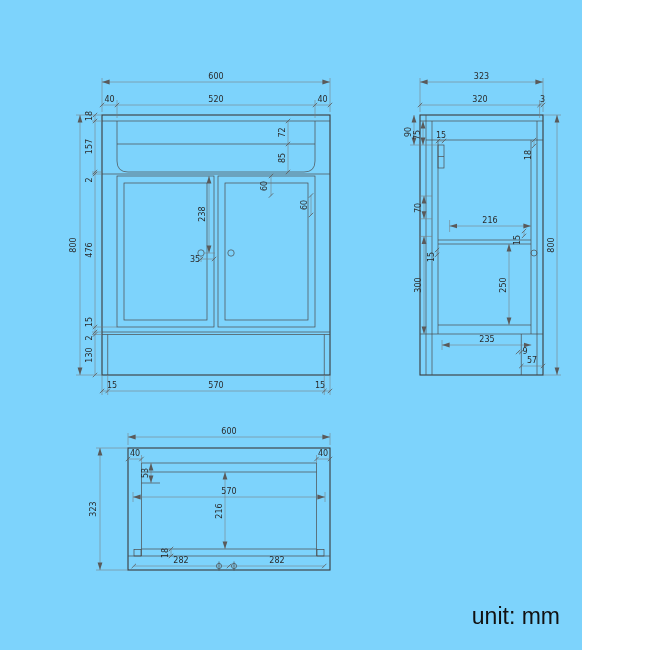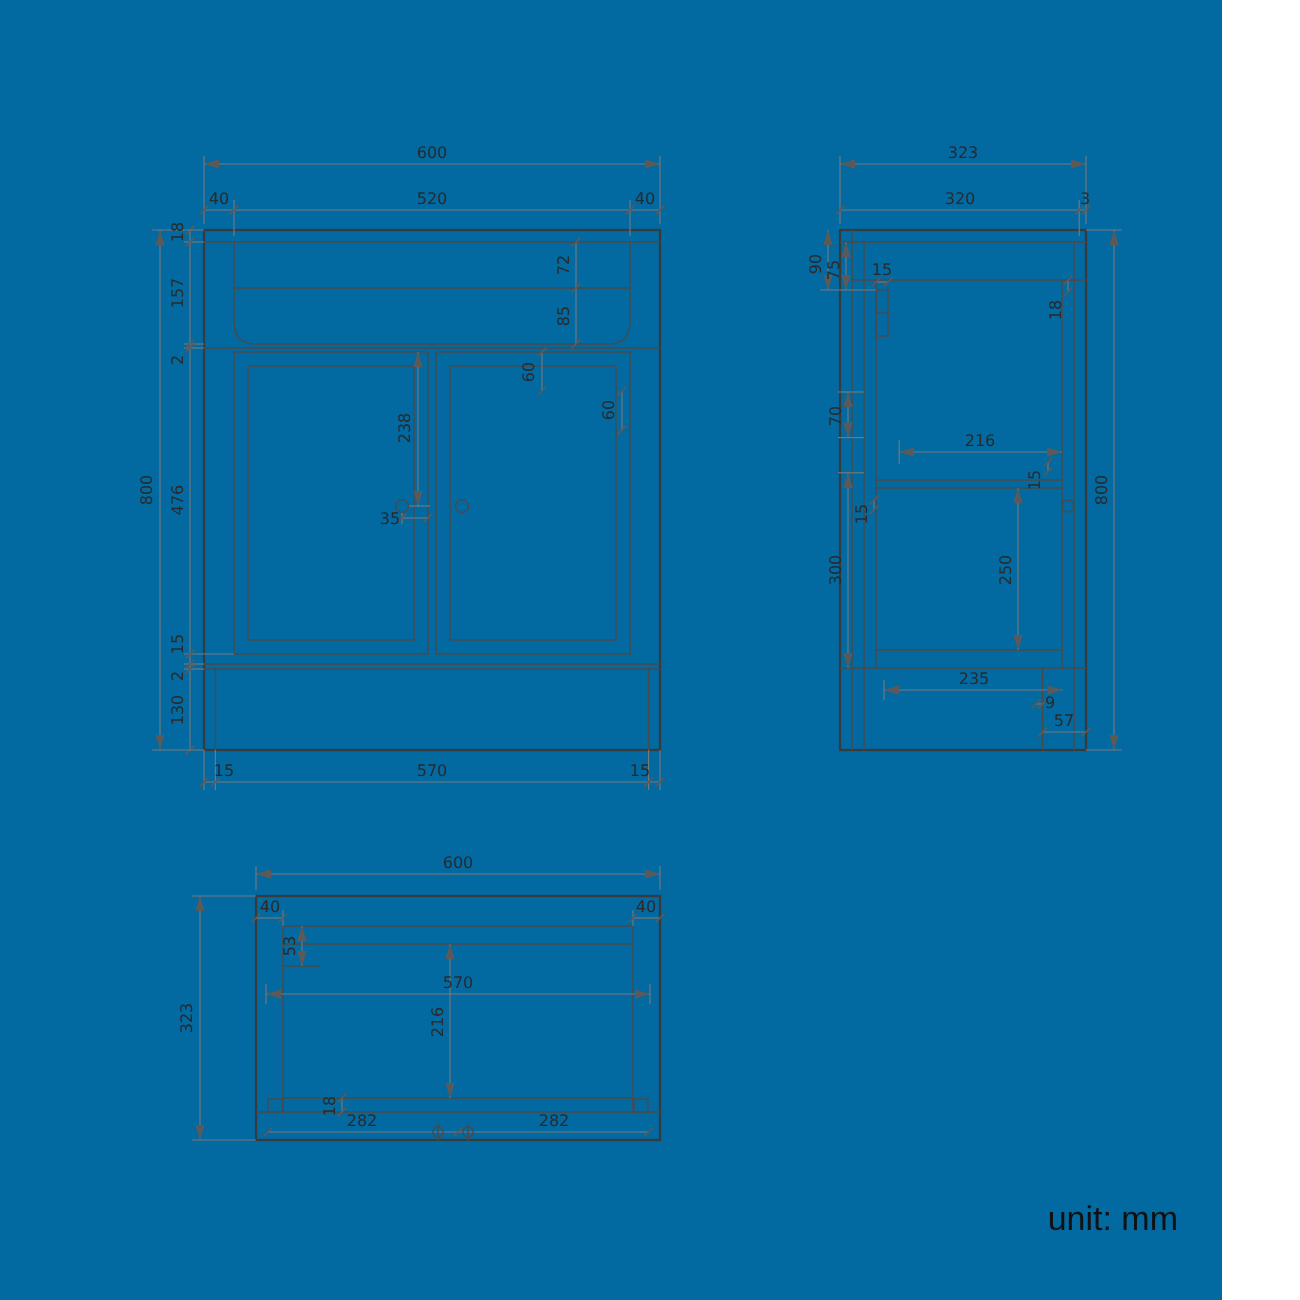--- a/index.html
+++ b/index.html
@@ -1,24 +1,24 @@
 <!DOCTYPE html>
 <html><head>
 <meta charset="utf-8">
 <style>
   html,body{margin:0;padding:0;background:#ffffff;}
-  .page{position:relative;width:582px;height:650px;background:#0369a1;overflow:hidden;
-        font-family:"Liberation Sans","DejaVu Sans",sans-serif;padding-left:29px;}
+  .page{position:relative;width:582px;height:650px;background:#7dd3fc;overflow:hidden;
+        font-family:"Liberation Sans","DejaVu Sans",sans-serif;}
   svg{position:absolute;left:0;top:0;}
   .o{fill:none;stroke:#3a3a3a;stroke-width:1.1;}
   .l{fill:none;stroke:#4a4a4a;stroke-width:0.7;}
   .d{fill:none;stroke:#7a7a7a;stroke-width:0.55;}
   .tk{stroke:#5a5a5a;stroke-width:0.8;}
   text.dim{font-family:"DejaVu Sans","Liberation Sans",sans-serif;font-size:8px;fill:#2a2a2a;text-anchor:middle;}
-  .unit{position:absolute;right:22px;bottom:30px;font-size:17px;color:#111;}
+  .unit{position:absolute;right:22px;bottom:20px;font-size:23px;color:#111;}
 </style>
 </head>
 <body>
 
 <div class="page">
 <svg width="650" height="650" viewBox="0 0 650 650">
   <defs>
     <marker id="ar" markerWidth="9" markerHeight="8" refX="7.6" refY="3" orient="auto-start-reverse" markerUnits="userSpaceOnUse">
       <path d="M0,0.6 L7.6,3 L0,5.4 Z" fill="#5a5a5a"></path>
     </marker>

